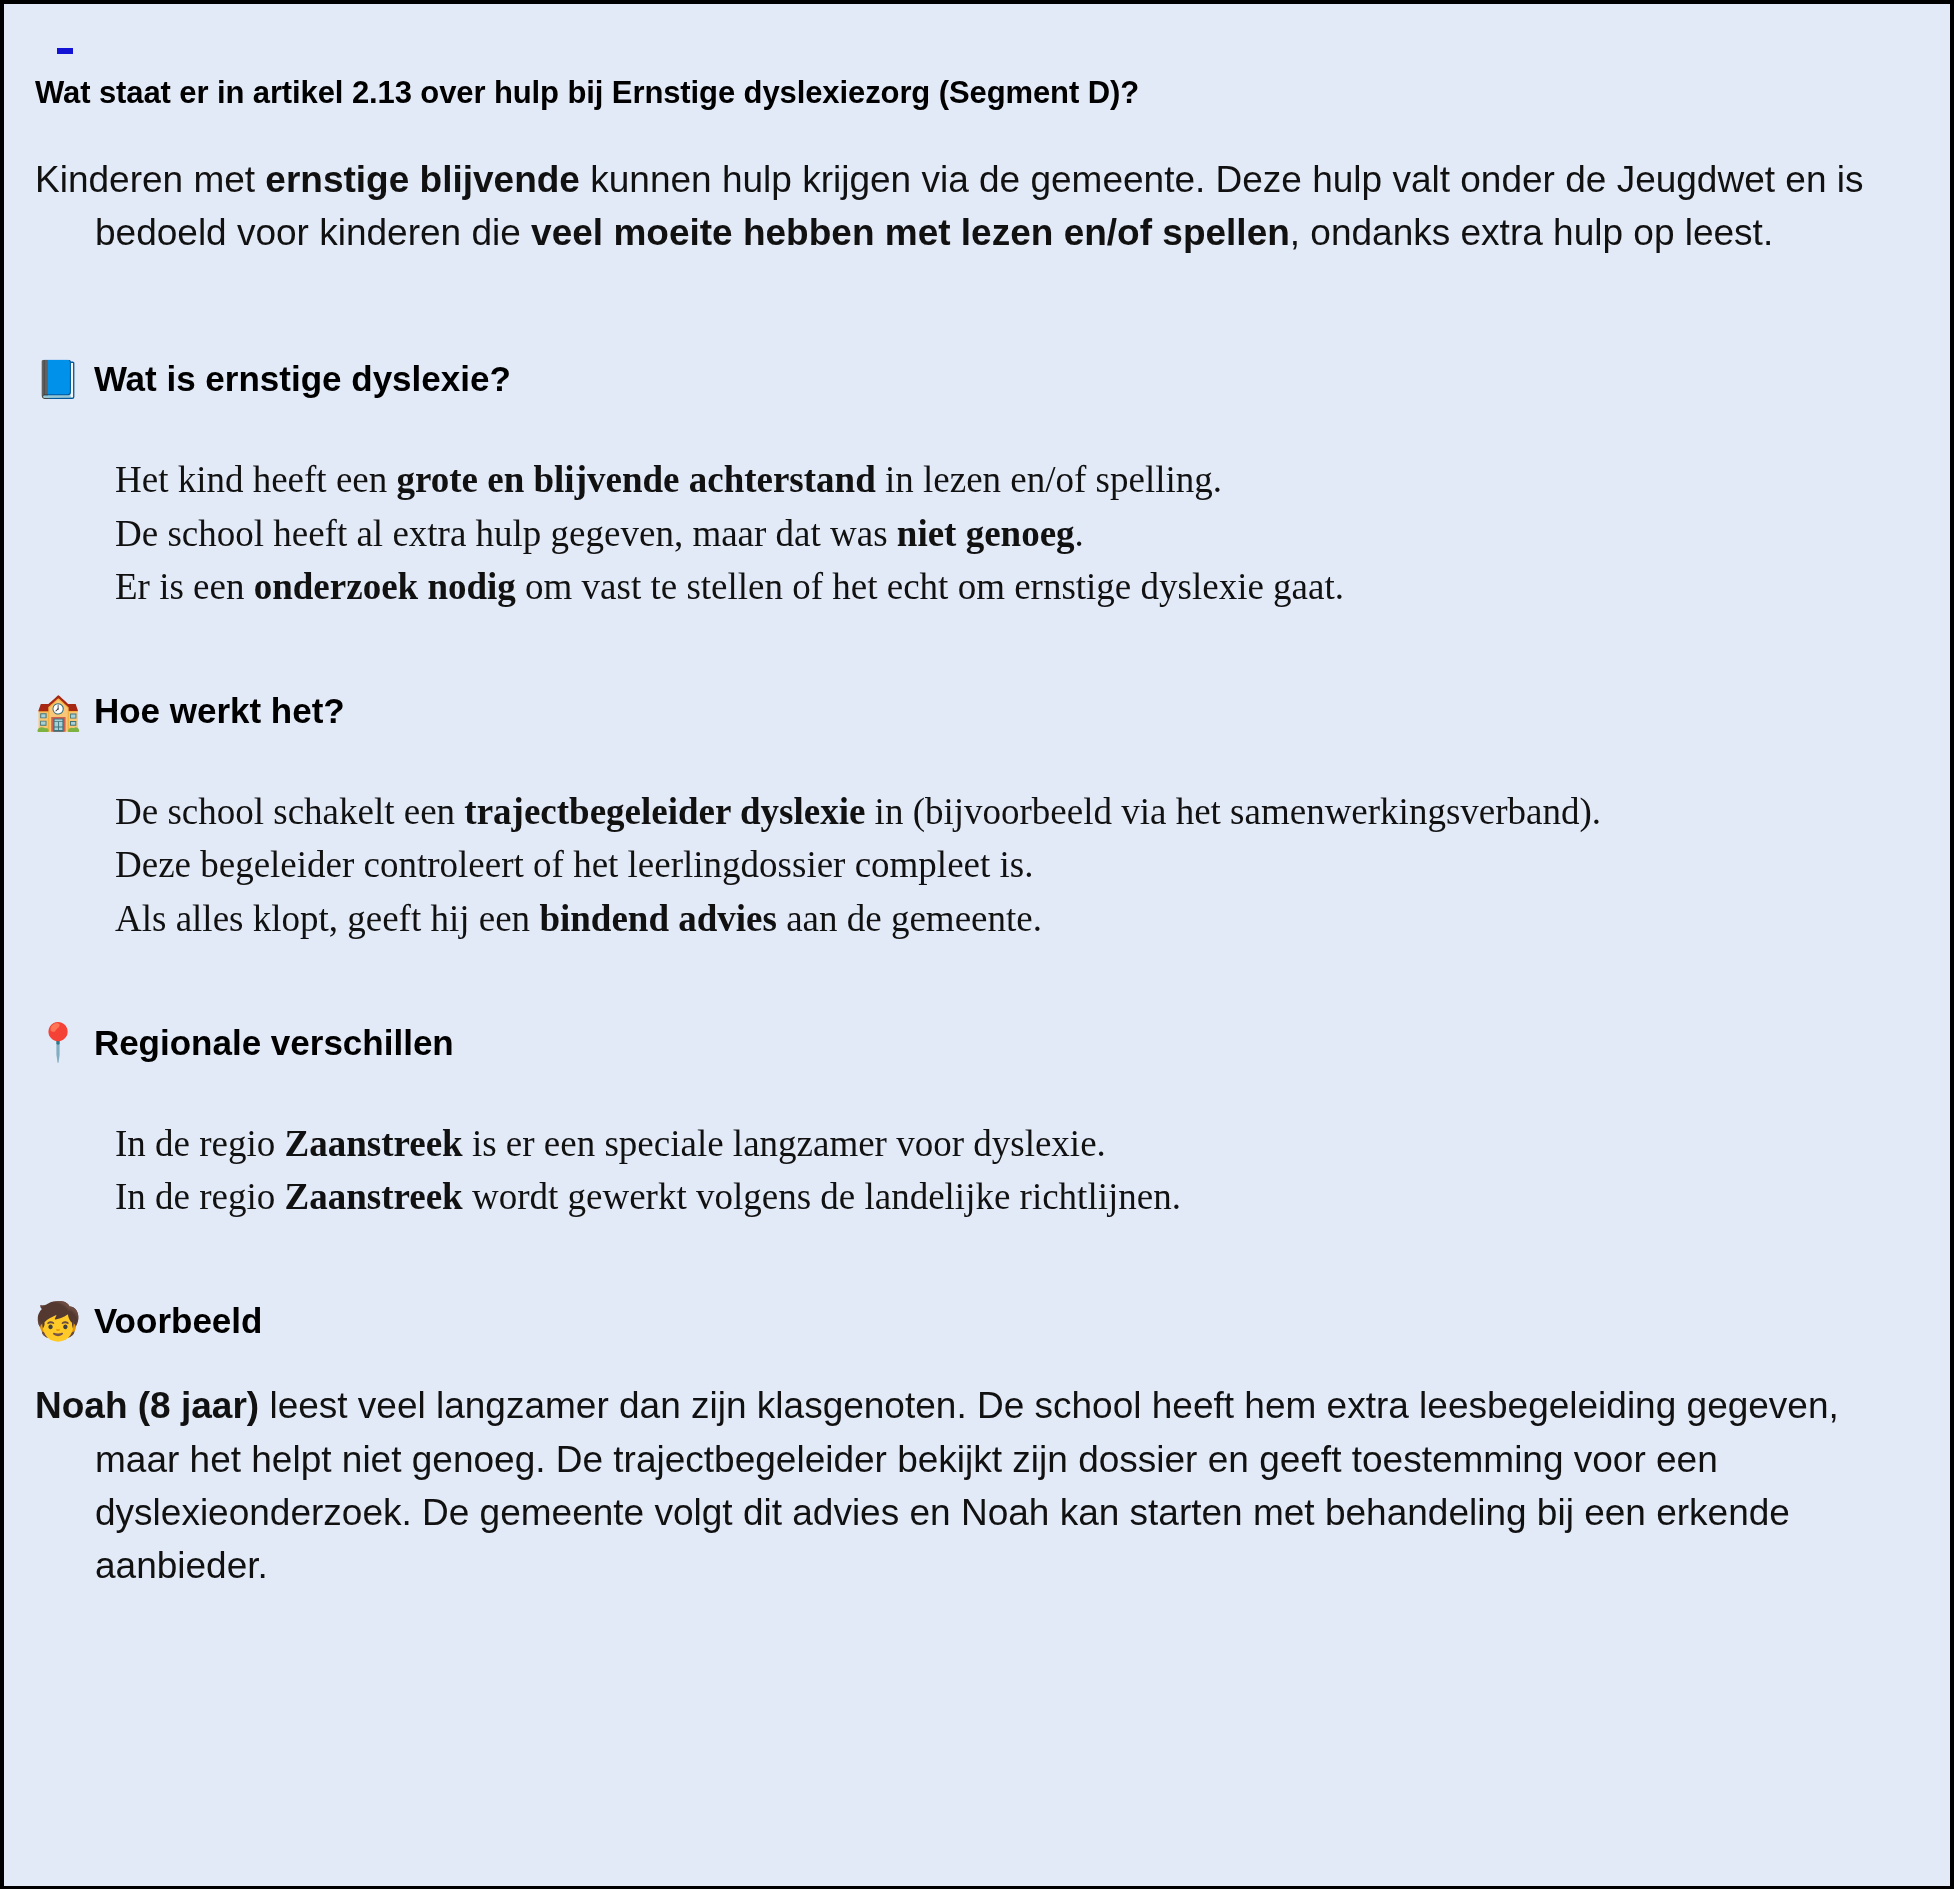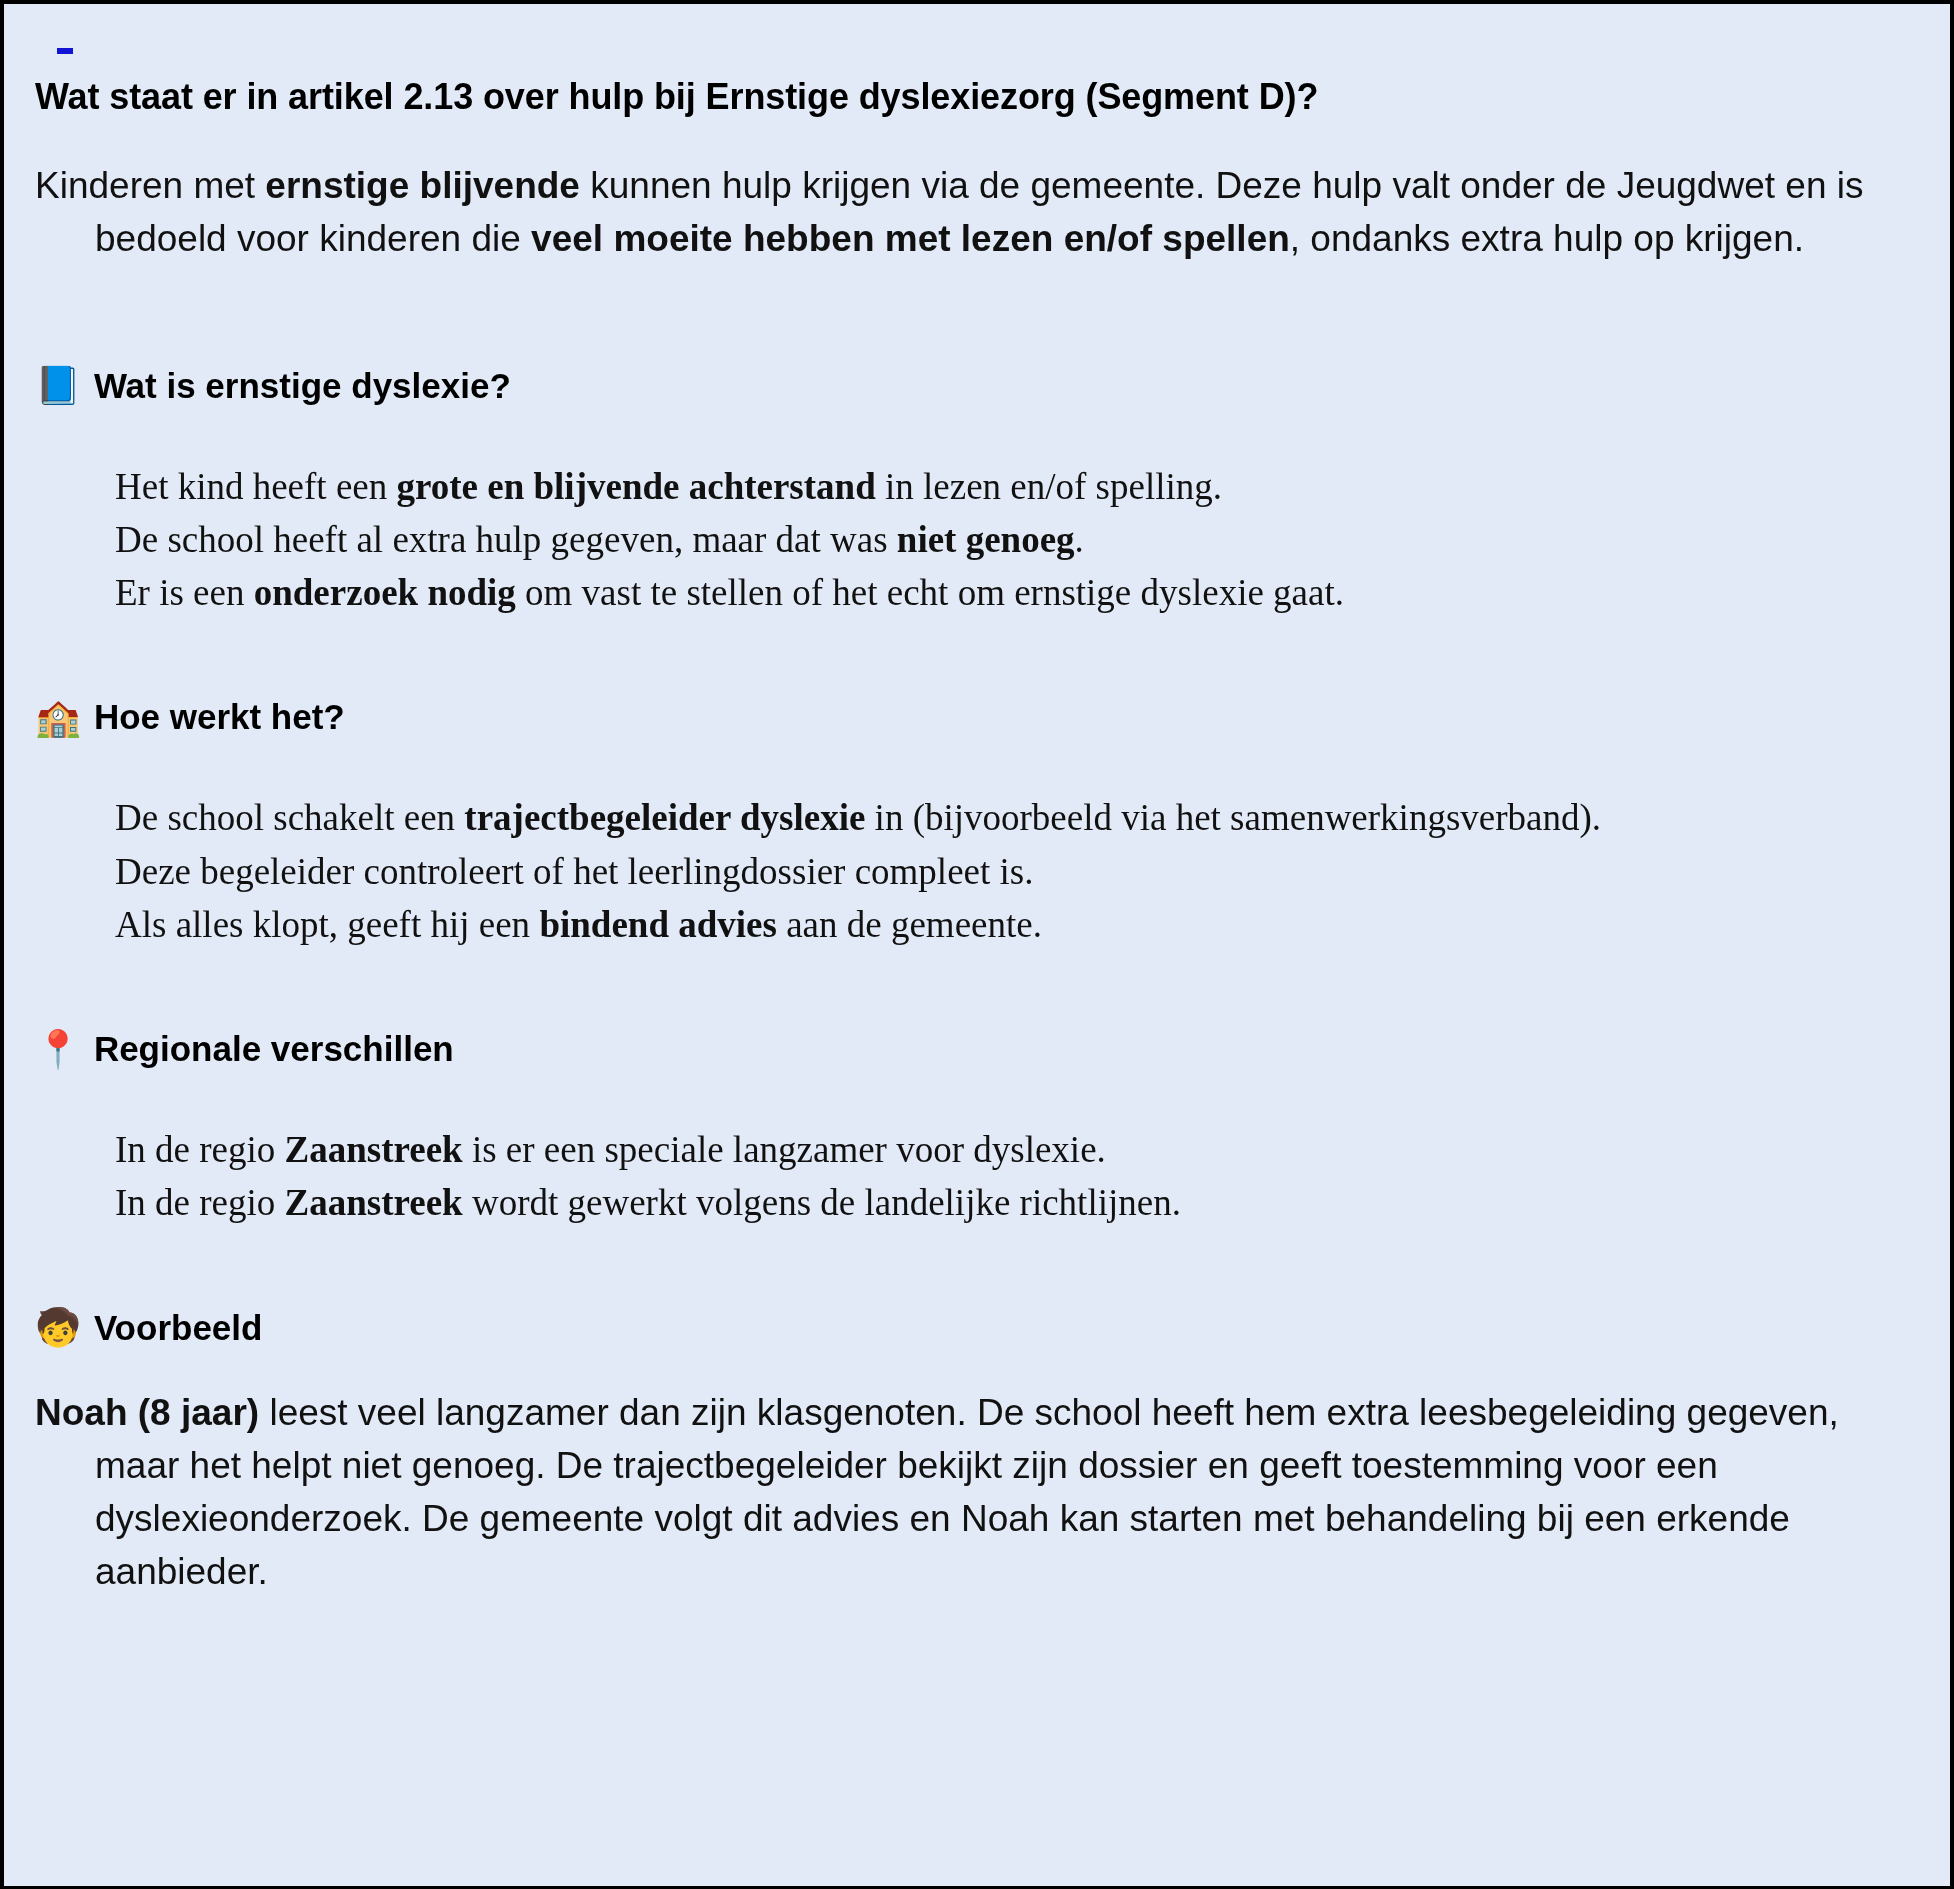--- a/index.html
+++ b/index.html
@@ -26,21 +26,21 @@
 
   .caret-mark {
     display: block;
     width: 16.4px;
     height: 6.4px;
     background: #1313d6;
     margin: 11px 0 0 22px;
   }
 
   .q-title {
-    font-size: 36px;
+    font-size: 31px;
     font-weight: bold;
     color: #000000;
     letter-spacing: -0.1px;
     margin: 20px 0 0 0;
     line-height: 1.25;
   }
   
   .para-hang {
     font-size: 37px;
     color: #111111;
@@ -93,21 +93,21 @@
 <body>
 
 <div class="doc-frame" style="background: rgb(227, 234, 247); border-color: rgb(0, 0, 0);">
   <div class="doc-inner">
 
     <span class="caret-mark" style="background: rgb(19, 19, 214);"></span>
 
     <h1 class="q-title">Wat staat er in artikel 2.13 over hulp bij Ernstige dyslexiezorg (Segment D)?</h1>
 
     <p class="para-hang" style="margin-top:40px;">
-      <span>Kinderen met </span><b>ernstige blijvende</b><span> kunnen hulp krijgen via de gemeente. Deze hulp valt onder de Jeugdwet en is bedoeld voor kinderen die </span><b>veel moeite hebben met lezen en/of spellen</b><span>, ondanks extra hulp op krijgen.</span>
+      <span>Kinderen met </span><b>ernstige blijvende</b><span> kunnen hulp krijgen via de gemeente. Deze hulp valt onder de Jeugdwet en is bedoeld voor kinderen die </span><b>veel moeite hebben met lezen en/of spellen</b><span>, ondanks extra hulp op leest.</span>
     </p>
 
     <div class="spacer-xl"></div>
 
     <div class="section">
       <div class="sec-head">
         <span class="sec-emoji">📘</span>
         <span>Wat is ernstige dyslexie?</span>
       </div>
       <div class="spacer-md"></div>

